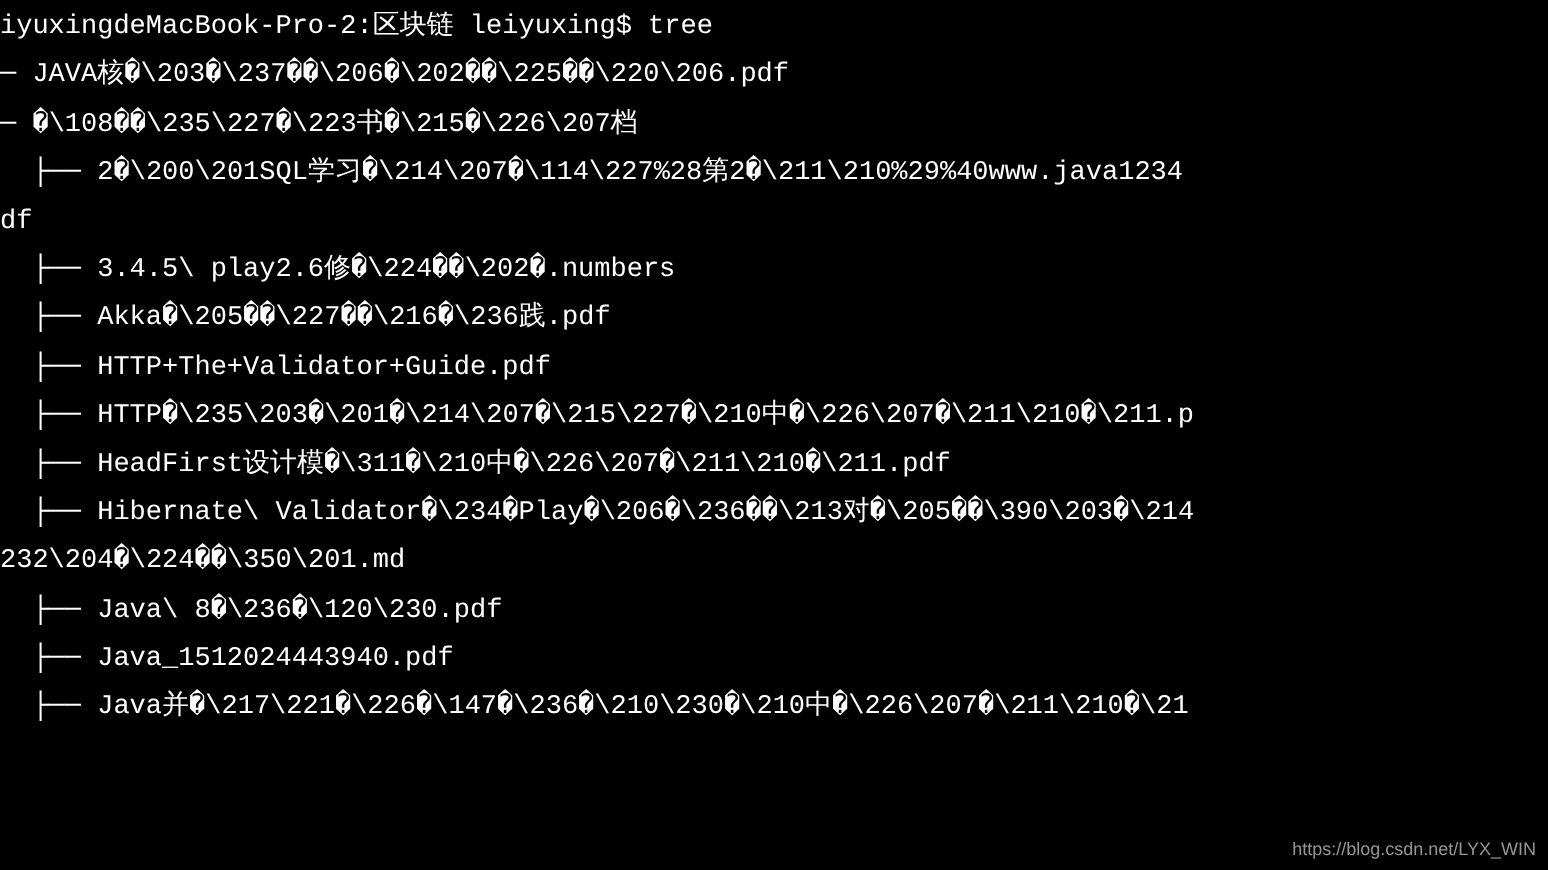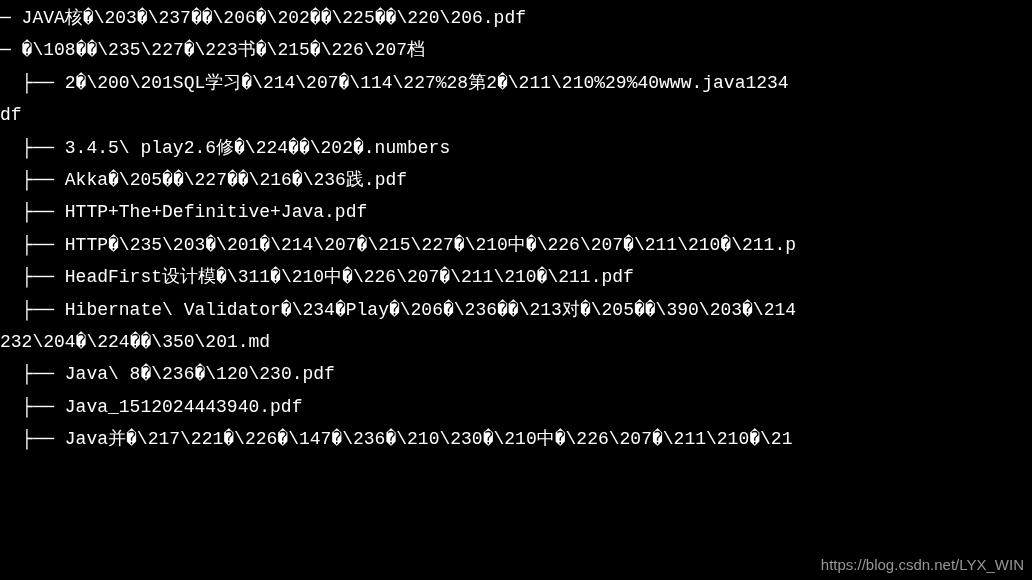--- a/index.html
+++ b/index.html
@@ -21,37 +21,38 @@
     }
     .terminal-line {
       white-space: pre;
       font-weight: normal;
     }
     .watermark {
       position: absolute;
       bottom: 2px;
       right: 8px;
       color: #b0b0b0;
-      font-size: 15px;
+      font-size: 12px;
       font-family: Arial, sans-serif;
       opacity: 0.85;
     }
   </style>
 </head>
 <body>
 
 <div class="terminal">
+  <div class="terminal-line">iyuxingdeMacBook-Pro-2:区块链 leiyuxing$ tree</div>
   <div class="terminal-line"></div>
   <div class="terminal-line">─ JAVA核�\203�\237��\206�\202��\225��\220\206.pdf</div>
   <div class="terminal-line">─ �\108��\235\227�\223书�\215�\226\207档</div>
   <div class="terminal-line">  ├── 2�\200\201SQL学习�\214\207�\114\227%28第2�\211\210%29%40www.java1234</div>
   <div class="terminal-line">df</div>
   <div class="terminal-line">  ├── 3.4.5\ play2.6修�\224��\202�.numbers</div>
   <div class="terminal-line">  ├── Akka�\205��\227��\216�\236践.pdf</div>
-  <div class="terminal-line">  ├── HTTP+The+Definitive+Java.pdf</div>
+  <div class="terminal-line">  ├── HTTP+The+Validator+Guide.pdf</div>
   <div class="terminal-line">  ├── HTTP�\235\203�\201�\214\207�\215\227�\210中�\226\207�\211\210�\211.p</div>
   <div class="terminal-line">  ├── HeadFirst设计模�\311�\210中�\226\207�\211\210�\211.pdf</div>
   <div class="terminal-line">  ├── Hibernate\ Validator�\234�Play�\206�\236��\213对�\205��\390\203�\214</div>
   <div class="terminal-line">232\204�\224��\350\201.md</div>
   <div class="terminal-line">  ├── Java\ 8�\236�\120\230.pdf</div>
   <div class="terminal-line">  ├── Java_1512024443940.pdf</div>
   <div class="terminal-line">  ├── Java并�\217\221�\226�\147�\236�\210\230�\210中�\226\207�\211\210�\21</div>
 </div>
 
 <div class="watermark">https://blog.csdn.net/LYX_WIN</div>

